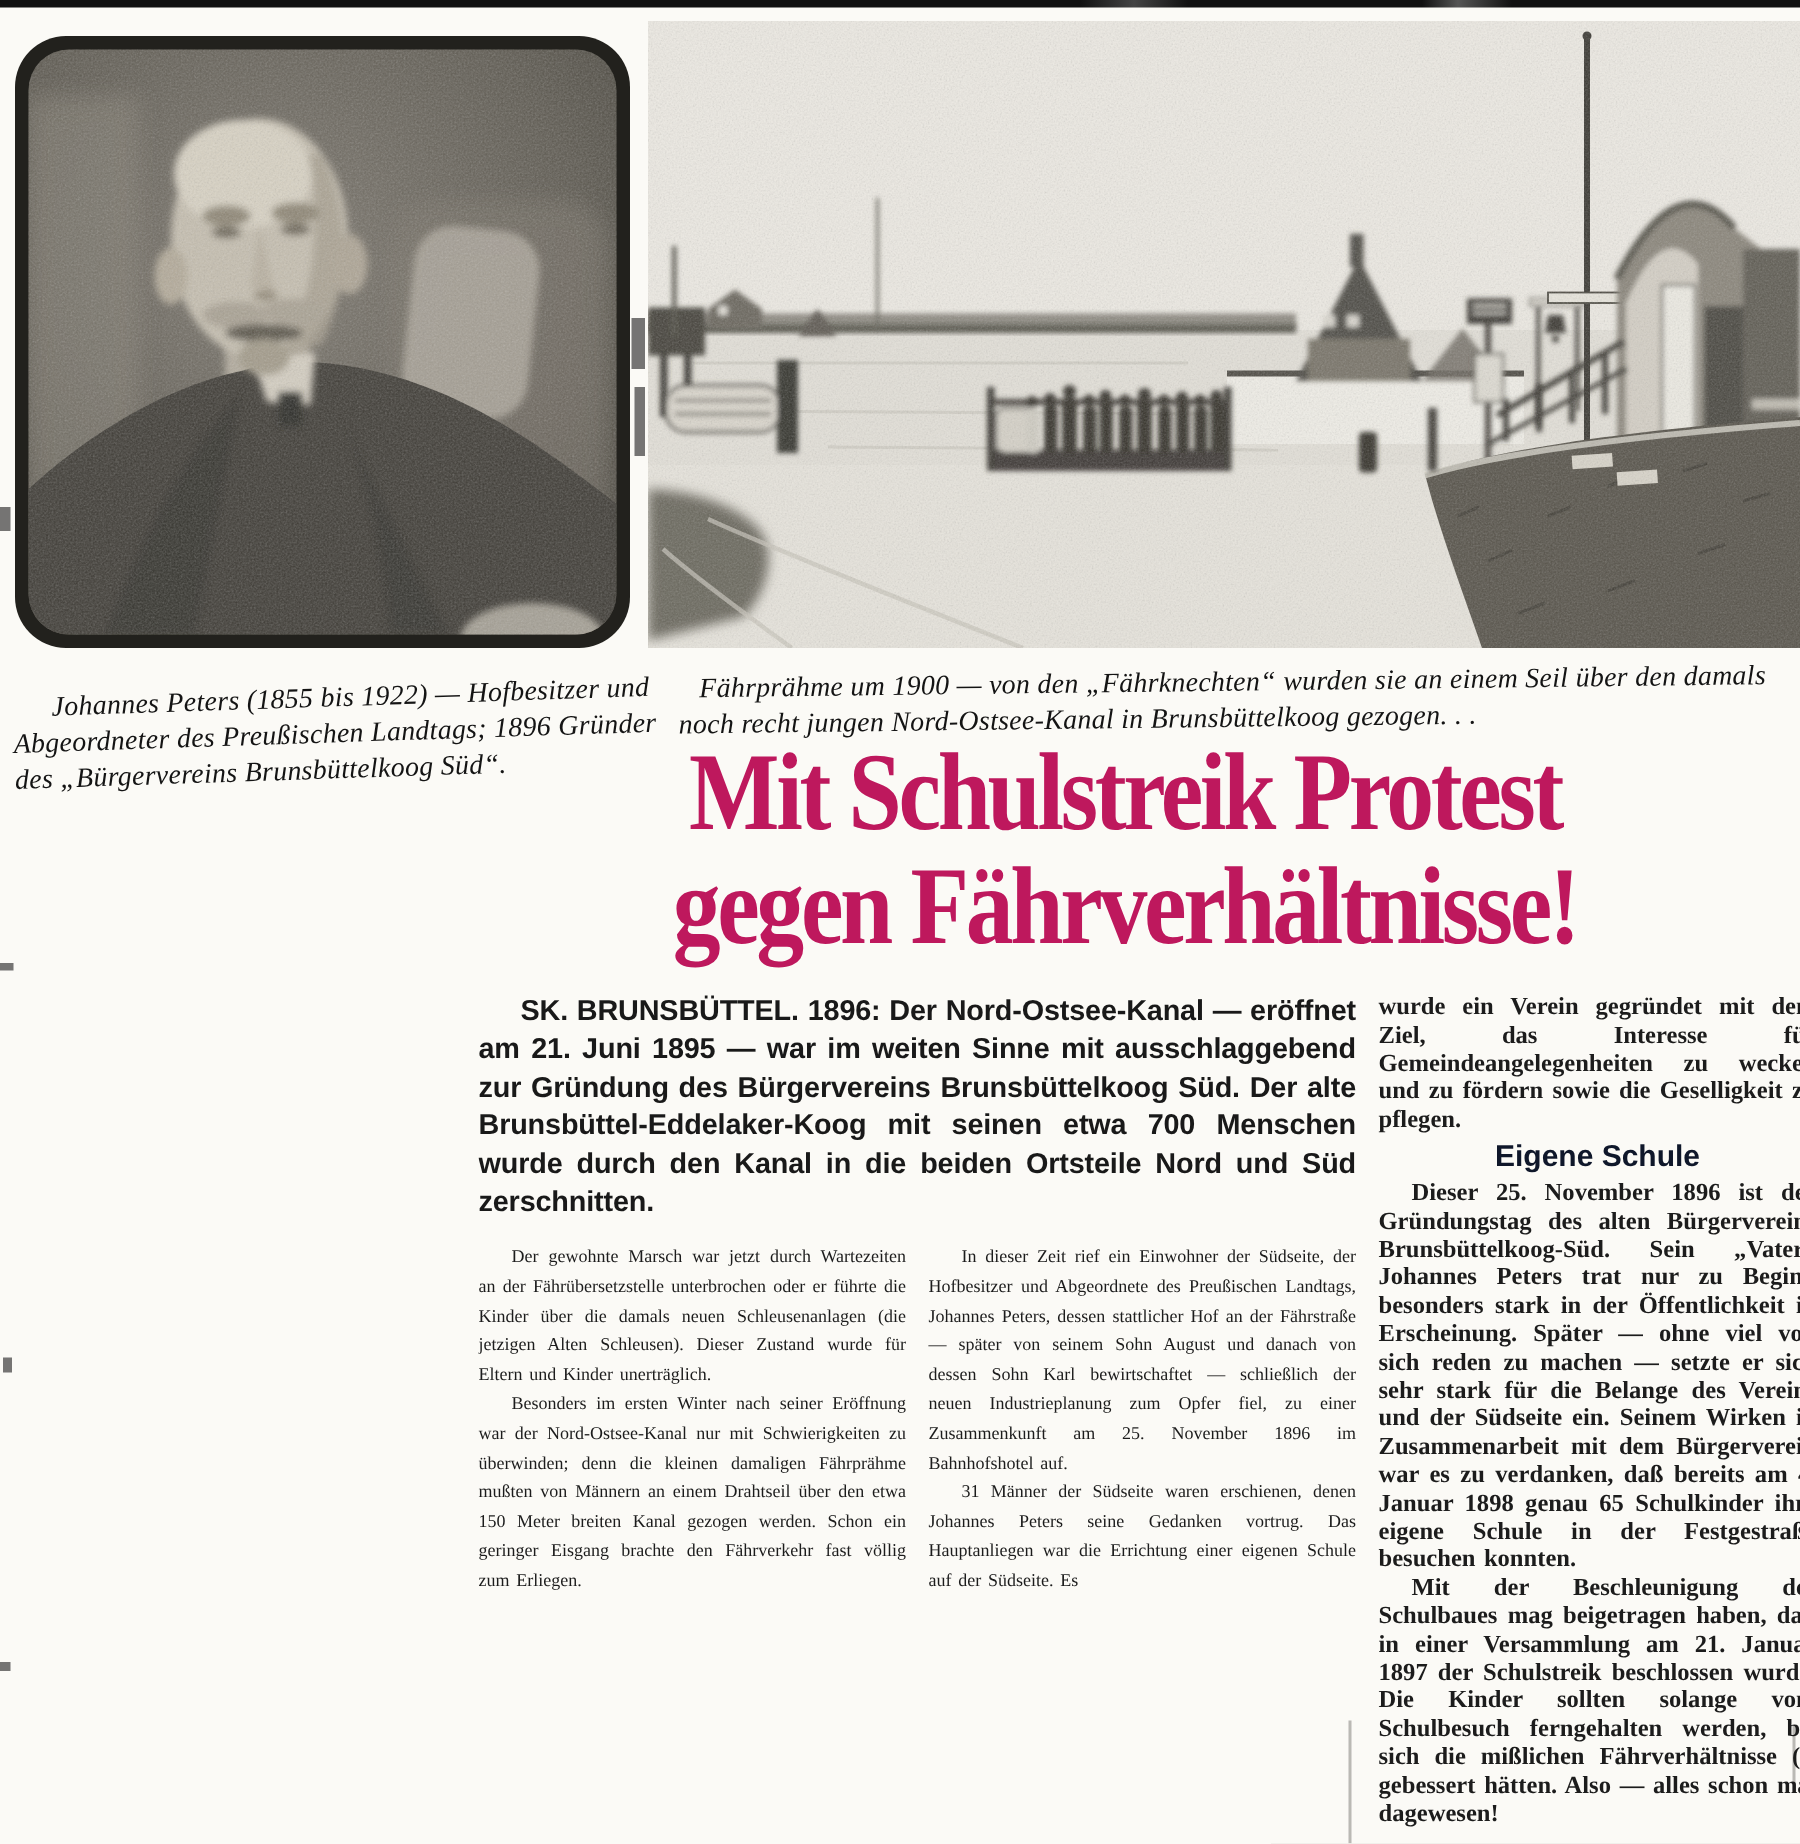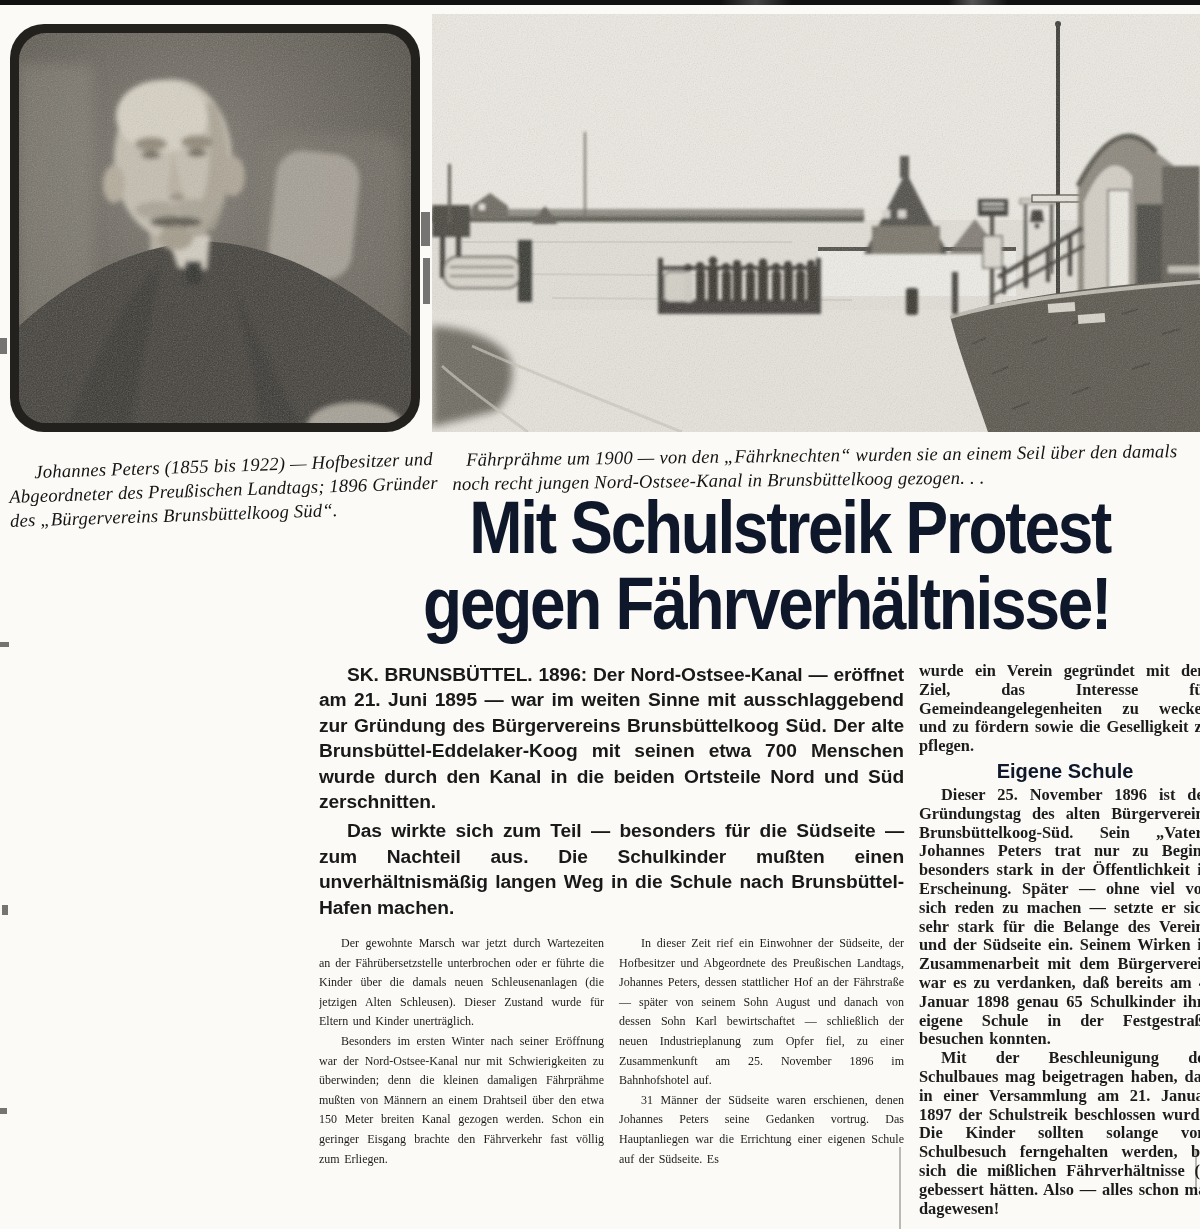--- a/index.html
+++ b/index.html
@@ -20,22 +20,22 @@
   
   .caption{
     position:absolute;font-style:italic;color:#141414;
     font-family:"Liberation Serif", serif;letter-spacing:.2px;
   }
   .caption-left{left:8px;top:442px;width:438px;font-size:18.6px;line-height:24px;
     text-indent:26px;transform:rotate(-1.9deg);transform-origin:0 0;}
   .caption-right{left:452px;top:429px;width:748px;font-size:18.6px;line-height:24px;
     text-indent:14px;transform:rotate(-0.7deg);transform-origin:0 0;}
   
-  .headline{position:absolute;left:350px;top:489px;width:800px;text-align:right;
-    font-family:Liberation Sans, sans-serif;font-weight:bold;color:#0f172a;}
+  .headline{position:absolute;left:350px;top:489px;width:800px;text-align:center;
+    font-family:Liberation Serif, serif;font-weight:bold;color:#be185d;}
   .headline .hl{font-size:71px;line-height:76px;letter-spacing:-2.5px;
     transform:scale(0.9,1.04);transform-origin:50% 0;white-space:nowrap;}
   
   .article{position:absolute;left:319px;top:662px;width:892px;height:567px;
     display:flex;gap:15px;overflow:hidden;}
   .left-block{width:585px;flex:0 0 585px;}
   .lead p{
     margin:0 0 4px 0;font-family:"Liberation Sans", sans-serif;font-weight:bold;
     font-size:19.2px;line-height:25.4px;text-align:justify;text-indent:28px;
     color:#191919;letter-spacing:-.1px;
@@ -274,21 +274,20 @@
 
   <div class="headline">
     <div class="hl">Mit Schulstreik Protest</div>
     <div class="hl">gegen Fährverhältnisse!</div>
   </div>
 
   <div class="article">
     <div class="left-block">
       <div class="lead">
         <p>SK. BRUNSBÜTTEL. 1896: Der Nord-Ostsee-Kanal — eröffnet am 21. Juni 1895 — war im weiten Sinne mit ausschlaggebend zur Gründung des Bürgervereins Brunsbüttelkoog Süd. Der alte Brunsbüttel-Eddelaker-Koog mit seinen etwa 700 Menschen wurde durch den Kanal in die beiden Ortsteile Nord und Süd zerschnitten.</p>
-        <p>Das wirkte sich zum Teil — besonders für die Südseite — zum Nachteil aus. Die Schulkinder mußten einen unverhältnismäßig langen Weg in die Schule nach Brunsbüttel-Hafen machen.</p>
       </div>
       <div class="two-cols">
         <div class="bodycol">
           <p>Der gewohnte Marsch war jetzt durch Wartezeiten an der Fährübersetzstelle unterbrochen oder er führte die Kinder über die damals neuen Schleusenanlagen (die jetzigen Alten Schleusen). Dieser Zustand wurde für Eltern und Kinder unerträglich.</p>
           <p>Besonders im ersten Winter nach seiner Eröffnung war der Nord-Ostsee-Kanal nur mit Schwierigkeiten zu überwinden; denn die kleinen damaligen Fährprähme mußten von Männern an einem Drahtseil über den etwa 150 Meter breiten Kanal gezogen werden. Schon ein geringer Eisgang brachte den Fährverkehr fast völlig zum Erliegen.</p>
         </div>
         <div class="bodycol">
           <p>In dieser Zeit rief ein Einwohner der Südseite, der Hofbesitzer und Abgeordnete des Preußischen Landtags, Johannes Peters, dessen stattlicher Hof an der Fährstraße — später von seinem Sohn August und danach von dessen Sohn Karl bewirtschaftet — schließlich der neuen Industrieplanung zum Opfer fiel, zu einer Zusammenkunft am 25. November 1896 im Bahnhofshotel auf.</p>
           <p>31 Männer der Südseite waren erschienen, denen Johannes Peters seine Gedanken vortrug. Das Hauptanliegen war die Errichtung einer eigenen Schule auf der Südseite. Es</p>
         </div>

